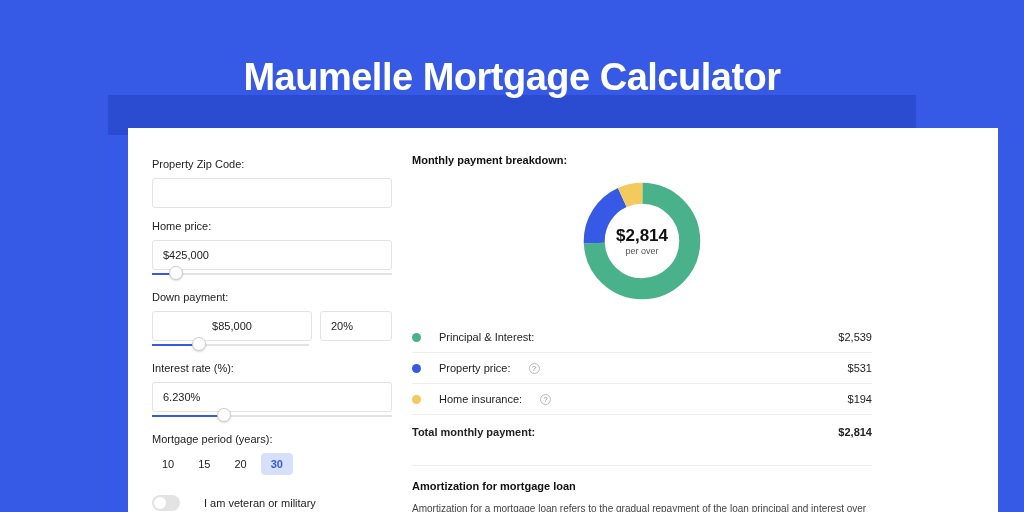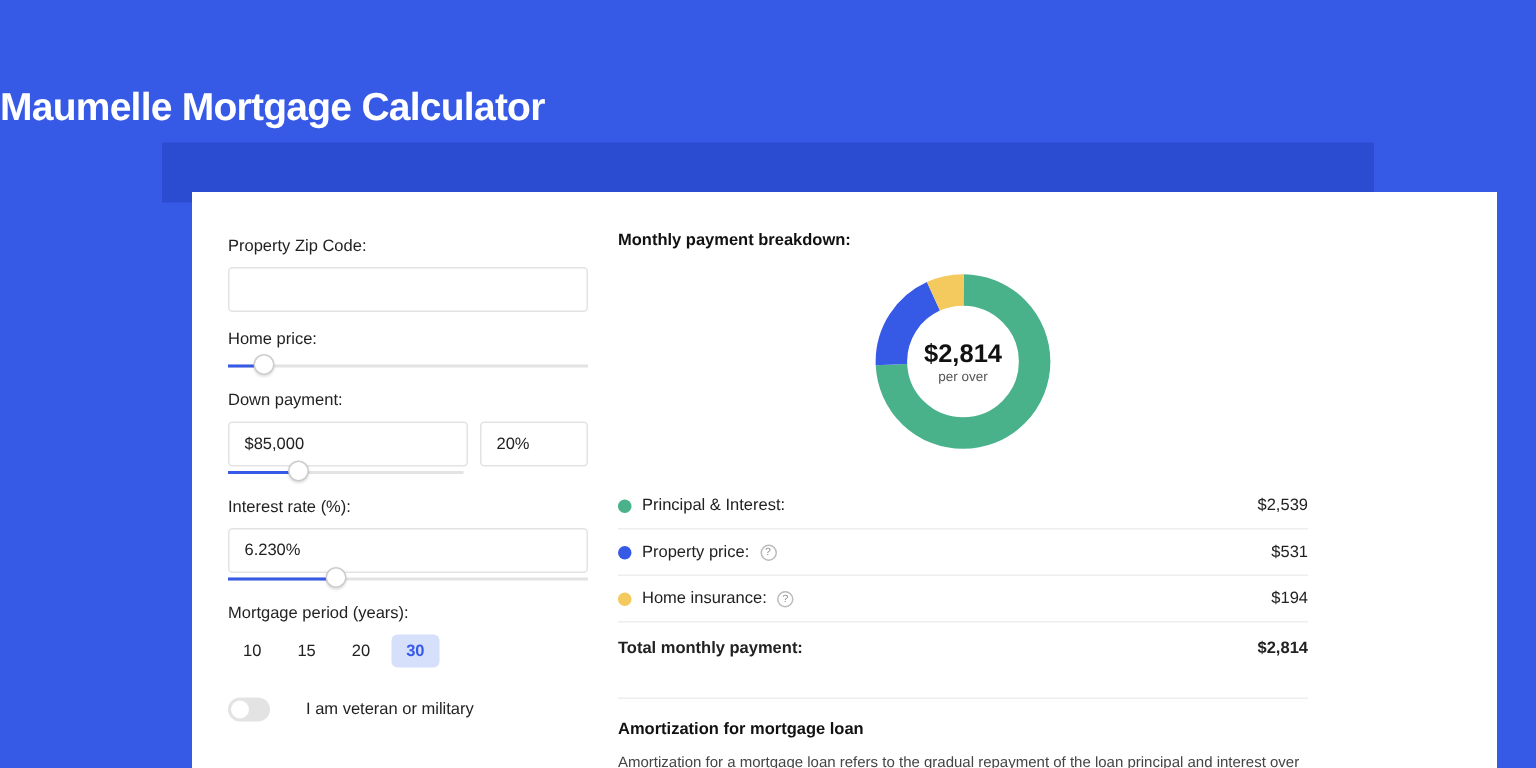--- a/index.html
+++ b/index.html
@@ -14,23 +14,23 @@
   .banner {
     position: absolute;
     left: 108px; top: 95px;
     width: 808px; height: 40px;
     background: #2b4bd1;
   }
   .title {
     position: absolute;
     width: 100%;
     top: 56px;
-    text-align: left;
+    text-align: center;
     color: #fff;
-    font-size: 26px;
+    font-size: 38px;
     font-weight: 700;
     letter-spacing: -0.5px;
   }
   .card {
     position: absolute;
     left: 128px; top: 128px;
     width: 870px; height: 384px;
     background: #fff;
     overflow: hidden;
   }
@@ -80,21 +80,21 @@
     background: #fff;
     border: 1px solid #ccc;
     border-radius: 50%;
     box-shadow: 0 1px 2px rgba(0,0,0,0.15);
     transform: translateX(-50%);
   }
   .row2 {
     display: flex;
     gap: 8px;
   }
-  .row2 .inp:first-child { flex: 1; }
+  .row2 .inp:first-child { flex: 1; text-align: center; }
   .row2 .inp:last-child { width: 72px; }
   .pills {
     display: flex;
     gap: 4px;
     margin-top: 4px;
   }
   .pill {
     font-size: 11px;
     padding: 5px 10px;
     border-radius: 4px;
@@ -176,21 +176,21 @@
     color: #222;
   }
   .leg-row.total {
     font-weight: 700;
     border-bottom: none;
     padding-top: 11px;
   }
   .leg-left {
     display: flex;
     align-items: center;
-    gap: 7px;
+    gap: 18px;
   }
   .dot {
     width: 9px; height: 9px;
     border-radius: 50%;
   }
   .qmark {
     width: 11px; height: 11px;
     border: 1px solid #bbb;
     border-radius: 50%;
     font-size: 7px;
@@ -217,20 +217,21 @@
 <div class="banner"></div>
 <div class="title">Maumelle Mortgage Calculator</div>
 
 <div class="card">
 
   <div class="left">
     <div class="lbl">Property Zip Code:</div>
     <input class="inp" value="" style="">
 
     <div class="lbl">Home price:</div>
+    <input class="inp" value="$425,000" style="">
     <div class="slider">
       <div class="track"></div>
       <div class="fill" style="width:10%"></div>
       <div class="thumb" style="left:10%"></div>
     </div>
 
     <div class="lbl">Down payment:</div>
     <div class="row2">
       <input class="inp" value="$85,000" style="">
       <input class="inp" value="20%" style="">

